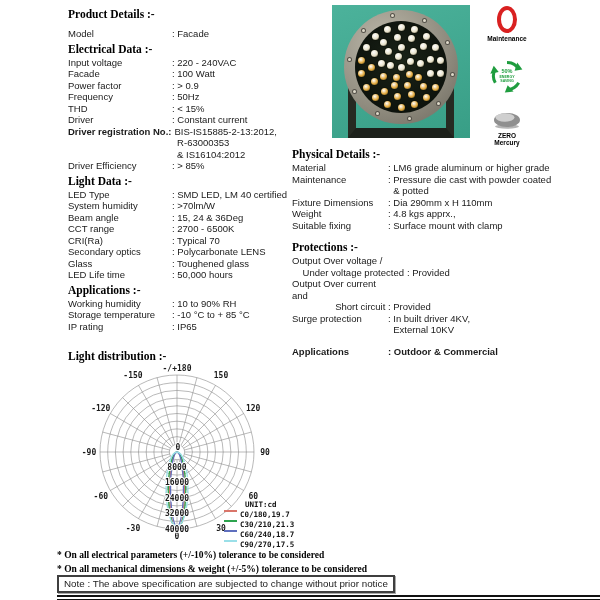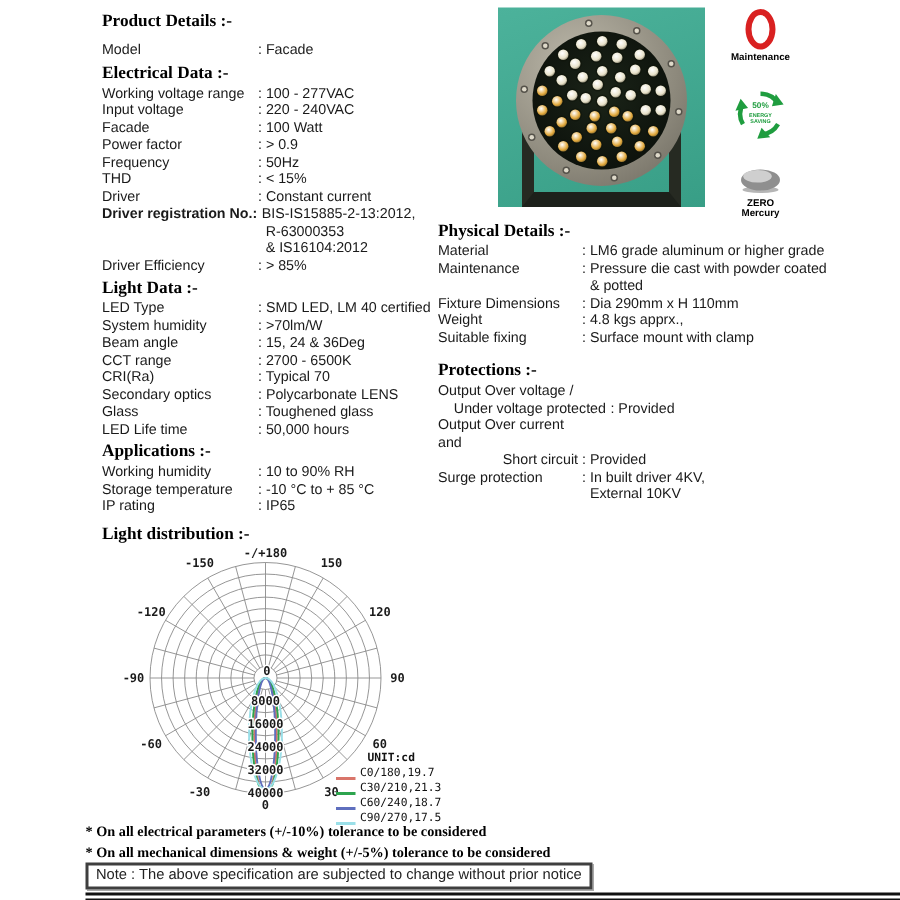--- a/index.html
+++ b/index.html
@@ -31,21 +31,21 @@
   .energy{margin-top:17px;position:relative;width:34px;height:34px}
   .energy-text{position:absolute;inset:0;display:flex;flex-direction:column;align-items:center;justify-content:center;color:#1f9d3f;font-weight:bold;text-align:center}
   .energy-text .l1{font-size:5.5px;line-height:5.5px}
   .energy-text .l2,.energy-text .l3{font-size:3.6px;line-height:4px}
   .merc{margin-top:15px;display:flex;flex-direction:column;align-items:center}
   
   #chart-heading{position:absolute;left:68px;top:350px}
   #chart{position:absolute;left:80px;top:360px;width:285px;height:200px}
   #legend{position:absolute;left:224px;top:500px;font-family:"DejaVu Sans Mono",monospace;font-size:7.5px;line-height:10px;color:#111}
   .leg-unit{font-weight:bold;margin-left:21px}
-  .leg-item{display:flex;align-items:flex-end;font-weight:normal}
+  .leg-item{display:flex;align-items:flex-start;font-weight:bold}
   .leg-sw{display:inline-block;width:13px;height:2px;margin-right:3px;flex:0 0 auto}
   #footnotes{position:absolute;left:57px;top:549px;font-family:"Liberation Serif",serif;font-weight:bold;font-size:9.5px;line-height:13.5px;color:#000}
   #notebox{position:absolute;left:57px;top:575px;border:2px solid #3f3f3f;box-shadow:1px 1px 0 #a9a9a9;padding:1px 5px 2px;font-size:9.8px;color:#222;background:#fff;white-space:nowrap}
   #bottom-rule{position:absolute;left:57px;top:595px;width:543px;height:2px;border-top:2px solid #111;border-bottom:1px solid #111}
   svg text{font-family:"DejaVu Sans Mono",monospace;font-size:8px;font-weight:bold;fill:#1a1a1a}
 </style>
 </head>
 <body>
 
 <div>
@@ -54,24 +54,20 @@
     <div class="h">Product Details :-</div>
     <div class="rows lw104 mt8">
         <div class="row">
           <span class="lbl">Model</span>
           <span class="val">: Facade</span>
         </div>
       </div>
 
     <div class="h mt7">Electrical Data :-</div>
     <div class="rows lw104">
-        <div class="row">
-          <span class="lbl">Working voltage range</span>
-          <span class="val">: 100 - 277VAC</span>
-        </div>
         <div class="row">
           <span class="lbl">Input voltage</span>
           <span class="val">: 220 - 240VAC</span>
         </div>
         <div class="row">
           <span class="lbl">Facade</span>
           <span class="val">: 100 Watt</span>
         </div>
         <div class="row">
           <span class="lbl">Power factor</span>
@@ -307,20 +303,26 @@
           <span class="lbl ra">Short circuit </span>
           <span class="val">: Provided</span>
         </div>
         <div class="row">
           <span class="lbl">Surge protection</span>
           <span class="val">: In built driver 4KV,
   External 10KV</span>
         </div>
       </div>
 
+    <div class="rows lw96 mt10">
+        <div class="row">
+          <span class="lbl b">Applications</span>
+          <span class="val b">: Outdoor &amp; Commercial</span>
+        </div>
+      </div>
   </div>
 
   <div id="chart-heading" class="h">Light distribution :-</div>
   <div id="chart"><svg width="285" height="200" viewBox="0 0 285 200">
         <circle cx="97" cy="92" r="7.7" fill="none" stroke="#8a8a8a" stroke-width="0.6"></circle>
         <circle cx="97" cy="92" r="15.4" fill="none" stroke="#8a8a8a" stroke-width="0.6"></circle>
         <circle cx="97" cy="92" r="23.1" fill="none" stroke="#8a8a8a" stroke-width="0.6"></circle>
         <circle cx="97" cy="92" r="30.8" fill="none" stroke="#8a8a8a" stroke-width="0.6"></circle>
         <circle cx="97" cy="92" r="38.5" fill="none" stroke="#8a8a8a" stroke-width="0.6"></circle>
         <circle cx="97" cy="92" r="46.2" fill="none" stroke="#8a8a8a" stroke-width="0.6"></circle>

